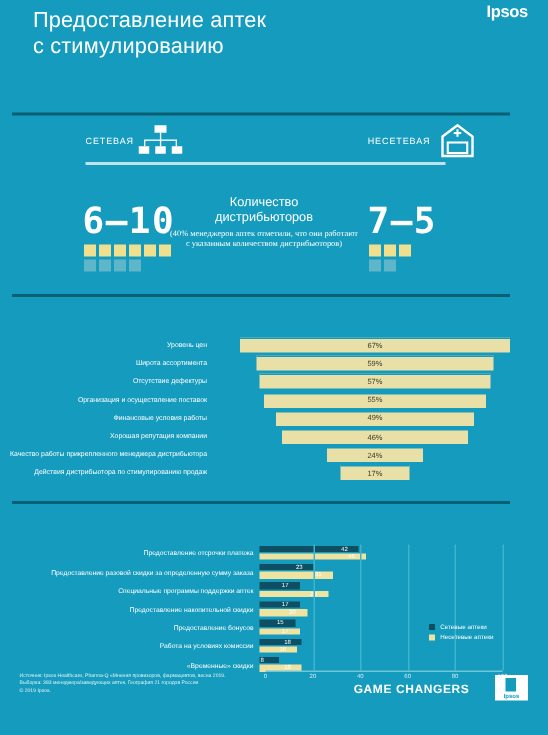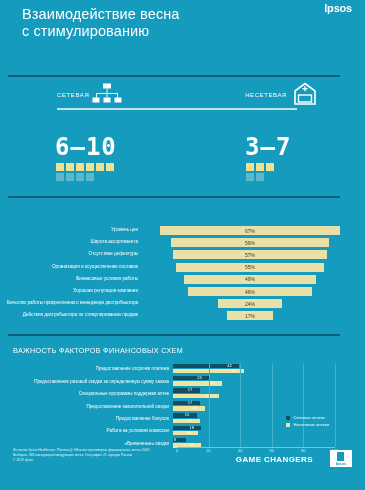--- a/index.html
+++ b/index.html
@@ -136,21 +136,21 @@
   .footlogo .fl-mark { position:absolute; top:1.5px; left:7px; width:7px; height:9px; background:#149bbd; }
   .footlogo .fl-tx { font-size:4px; color:#149bbd; font-weight:bold; margin-bottom:1px; z-index:2; }
 </style>
 </head>
 <body>
 
 <div class="page">
 
   <div class="header">
     <div class="title">
-      <span>Взаимодействие весна</span>
+      <span>Предоставление аптек</span>
       <span class="title-l2">с стимулированию</span>
     </div>
     <div class="ipsos-logo">Ipsos</div>
   </div>
 
   <div class="rule-dark" style="top:75px"></div>
 
   <div class="netrow">
     <div class="net-label left">СЕТЕВАЯ</div>
     <svg class="icon-org" viewBox="0 0 30 22">
@@ -183,22 +183,29 @@
         <div class="sq y"></div>
       <div class="sq y"></div>
         <div class="sq y"></div>
         <div class="sq y"></div>
       <div class="sq t"></div>
         <div class="sq t"></div>
         <div class="sq t"></div>
         <div class="sq t"></div>
     </div>
 
-
-    <div class="bignum right">3–7</div>
+    <div class="center-block">
+      <div class="center-title">
+        <span>Количество</span><br>
+        <span>дистрибьюторов</span>
+      </div>
+      <div class="center-sub">(40% менеджеров аптек отметили, что они работают с указанным количеством дистрибьюторов)</div>
+    </div>
+
+    <div class="bignum right">7–5</div>
     <div class="sq-wrap right">
       <div class="sq y"></div>
         <div class="sq y"></div>
         <div class="sq y"></div>
       <div class="sq t"></div>
         <div class="sq t"></div>
     </div>
   </div>
 
   <div class="rule-dark" style="top:196px"></div>
@@ -249,21 +256,20 @@
       <div class="f-row">
         <div class="f-label">Действия дистрибьютора по стимулированию продаж</div>
         <div class="f-barwrap">
           <div class="f-bar" style="width: 45.6716px; left: 84.1642px;">17%</div>
         </div>
       </div>
     </div>
 
   <div class="rule-dark" style="top:334px"></div>
 
-  <div class="sec-head" style="top:346px">ВАЖНОСТЬ ФАКТОРОВ ФИНАНСОВЫХ СХЕМ</div>
   <div class="barchart" id="barchart">
       <div class="b-row">
         <div class="b-label">Предоставление отсрочки платежа</div>
         <div class="b-plot">
           <div class="b-pair">
             <div class="b-bar net" style="width: 66.36px;"></div>
             <div class="b-val net" style="left: 54.36px;">42</div>
             <div class="b-bar non" style="width: 71.1px;"></div>
             <div class="b-val non" style="left: 59.1px;">45</div>
           </div>

